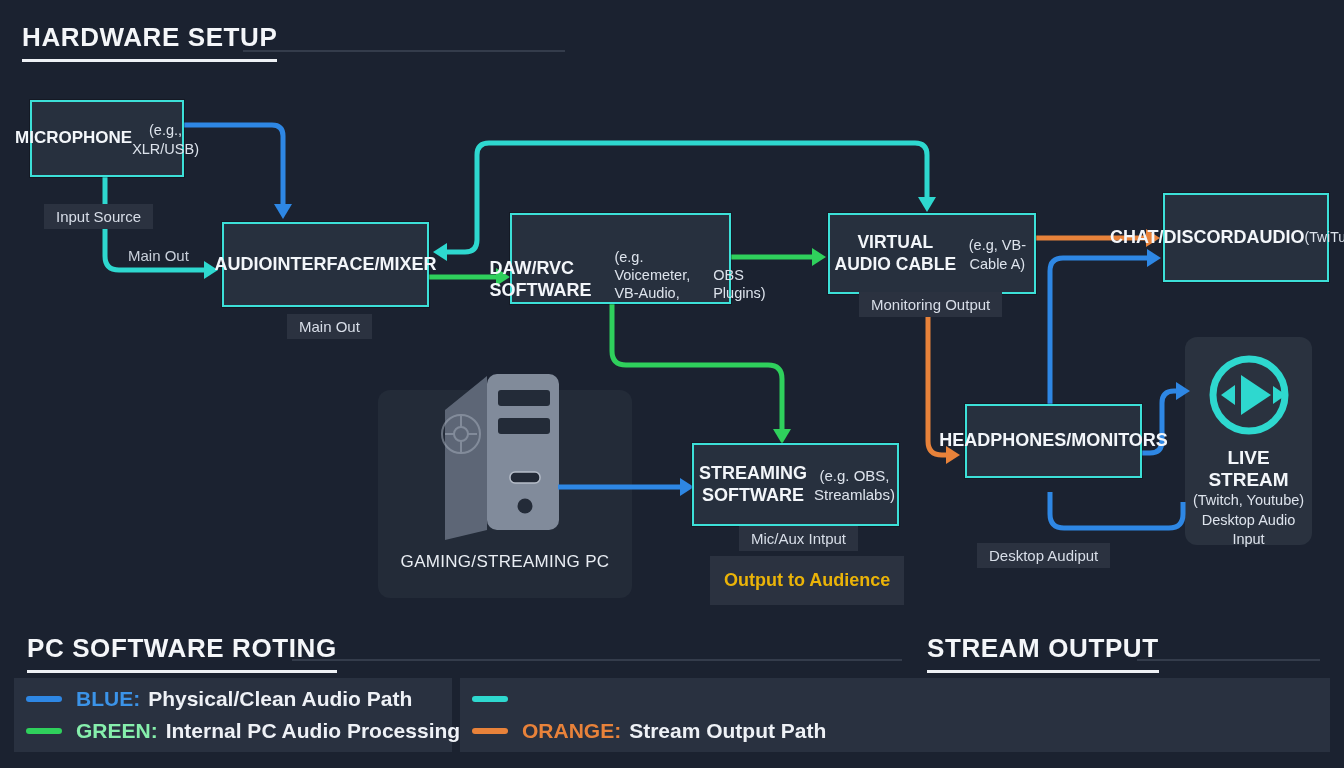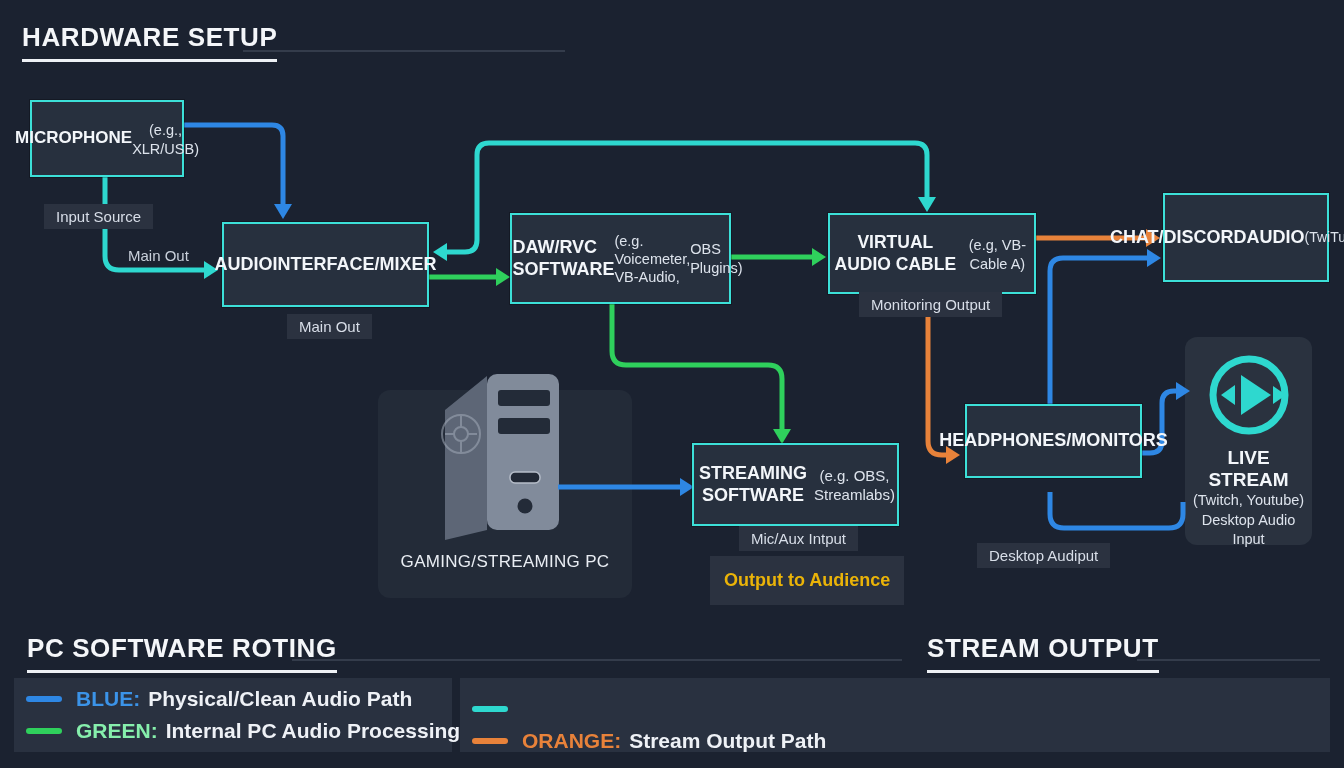--- a/index.html
+++ b/index.html
@@ -19,21 +19,21 @@
     border-bottom:3px solid #eef1f5; padding-bottom:6px; white-space:nowrap;
   }
   .rule{height:2px; background:#343c4b;}
   .box{
     background:var(--box_fill); border:2px solid var(--box_border);
     display:flex; flex-direction:row; align-items:center; justify-content:center;
     text-align:center; box-shadow:0 0 0 1px rgba(0,0,0,.25);
   }
   .box .t{font-weight:700; font-size:18px; line-height:1.22; color:#f3f6fa;}
   .box .s{font-size:14.5px; line-height:1.25; color:#dde3ec; margin-top:2px;}
-  .box.left{align-items:center; text-align:left; padding-left:14px;}
+  .box.left{align-items:flex-end; text-align:left; padding-left:14px;gap:23px;}
   .badge{
     background:var(--badge_bg); color:#d8dee8; font-size:15px;
     padding:4px 12px; white-space:nowrap;
   }
   .badge.big{font-size:18px; font-weight:600; color:#eab308; padding:14px 14px;}
   .plain-label{color:#c9d0db; font-size:15px; white-space:nowrap;}
   .panel{background:#232b38;border-radius:12px;}
   .panel.lighter{background:#2a323f;}
   .pc-label{
     position:absolute; left:0; right:0; bottom:26px; text-align:center;
@@ -193,21 +193,21 @@
       <span class="leg-term" style="color:#3b93e8;">BLUE:</span>
       <span class="leg-desc">Physical/Clean Audio Path</span>
     </div>
     <div class="leg-row">
       <span class="dash" style="background:var(--green);"></span>
       <span class="leg-term" style="color:#86efac;">GREEN:</span>
       <span class="leg-desc">Internal PC Audio Processing</span>
     </div>
   </div>
 
-  <div class="abs leg-panel" style="left:460px;top:678px;width:870px;height:74px;padding-top:15px;box-sizing:border-box;">
+  <div class="abs leg-panel" style="left:460px;top:678px;width:870px;height:74px;padding-top:5px;box-sizing:border-box;">
     <div class="leg-row">
       <span class="dash" style="background:var(--teal);"></span>
       <span class="leg-term" style="color:var(--teal);"></span>
       <span class="leg-desc"></span>
     </div>
     <div class="leg-row">
       <span class="dash" style="background:var(--orange);"></span>
       <span class="leg-term" style="color:var(--orange);">ORANGE:</span>
       <span class="leg-desc">Stream Output Path</span>
     </div>

